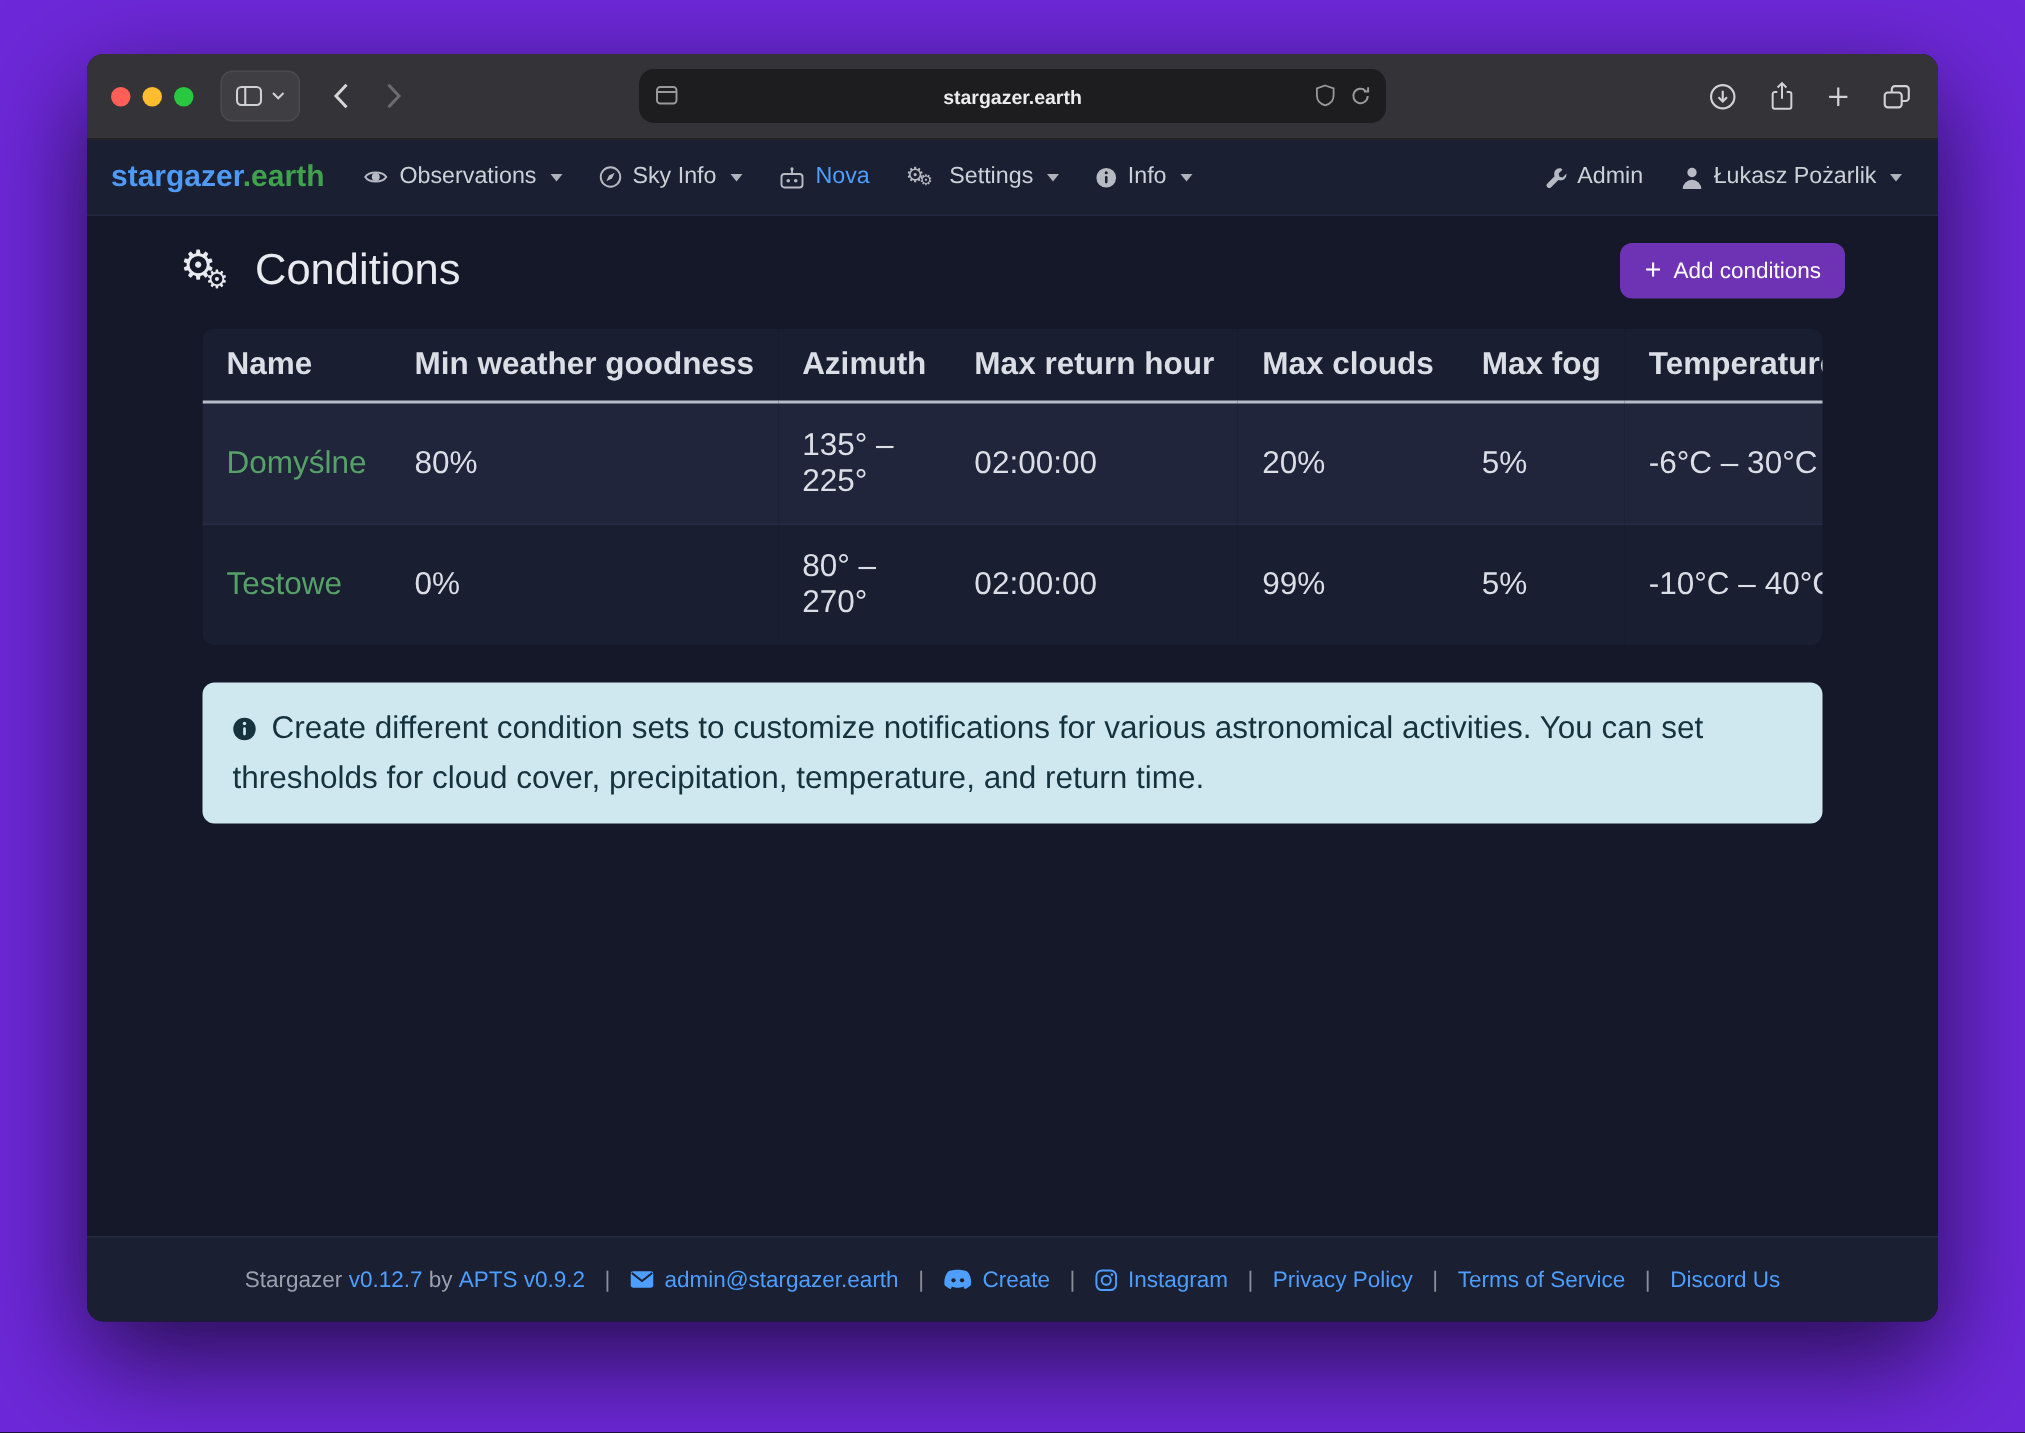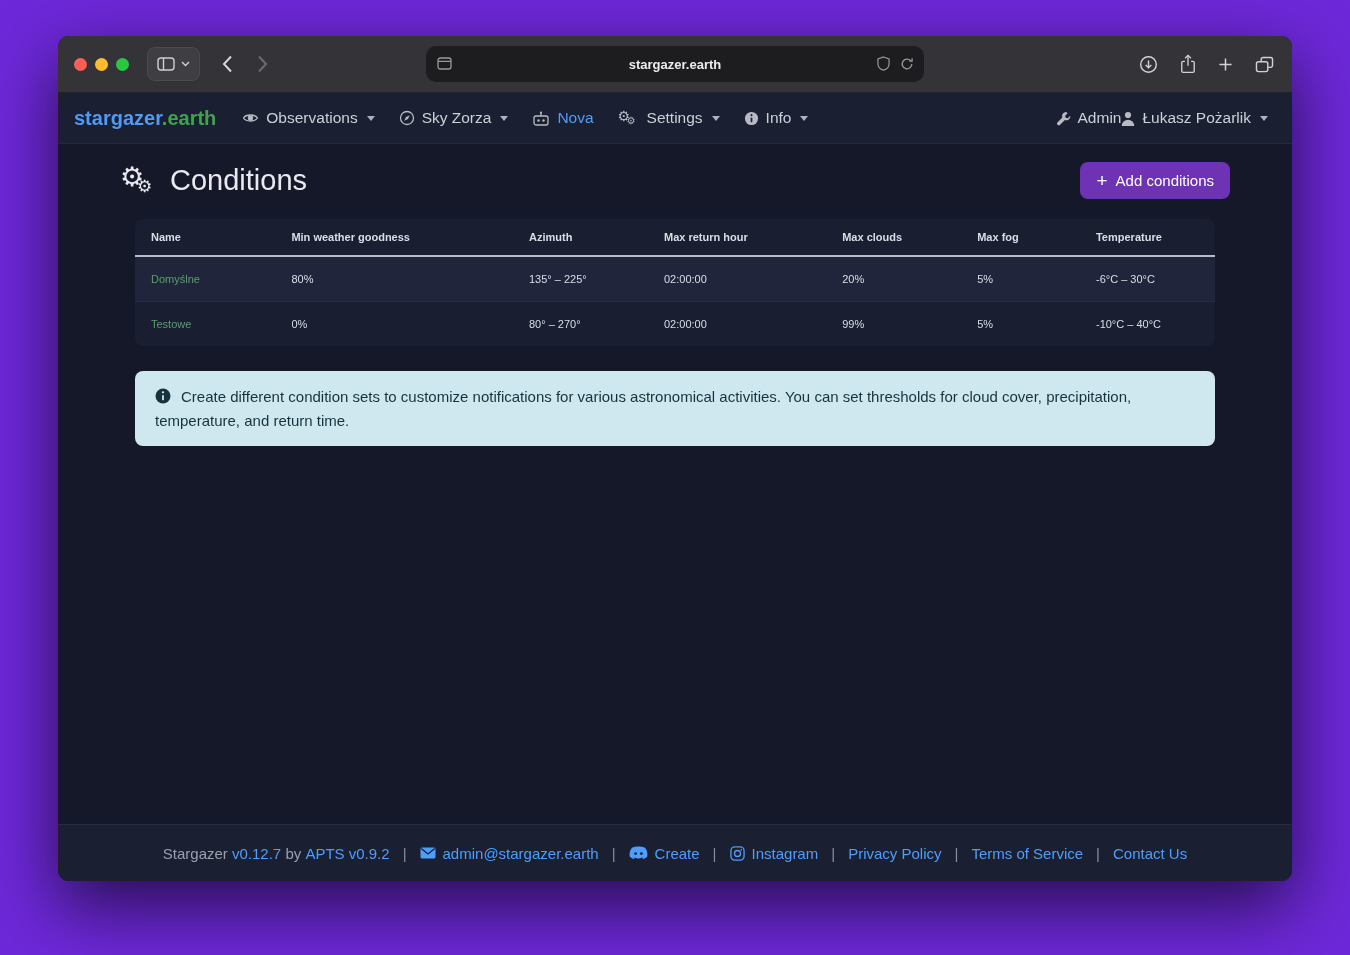--- a/index.html
+++ b/index.html
@@ -32,21 +32,21 @@
   .site-nav{height:50px;flex:0 0 auto;background:#1a1f31;border-bottom:1px solid #232840;
             display:flex;align-items:center;padding:0 16px;font-size:15.5px;color:#ccd0d7;}
   .brand{font-size:20px;font-weight:700;margin-right:26px;text-decoration:none;cursor:pointer;}
   .brand .b1{color:#4e9af5}.brand .b2{color:#3fa34d}
   .nav-item{display:flex;align-items:center;gap:7px;margin-right:24px;cursor:pointer;color:#ccd0d7;}
   .nav-item .lbl{white-space:nowrap;}
   .nav-item.link-blue .lbl{color:#4d9eff;}
   .caret{width:0;height:0;border-left:4px solid transparent;border-right:4px solid transparent;
          border-top:5px solid #aeb2bb;margin-left:2px;}
   .nav-spacer{flex:1;}
-  .nav-right{display:flex;align-items:center;margin-right:8px;}
+  .nav-right{display:flex;align-items:center;gap:26px;margin-right:8px;}
   .nav-ic{color:#b7bac2;}
 
   
   .gears{position:relative;display:inline-block;}
   .gears span{position:absolute;color:inherit;line-height:1;}
   .gears.lg{width:40px;height:34px;color:#e9eaef;}
   .gears.lg .g1{font-size:27px;left:0;top:0;}
   .gears.lg .g2{font-size:17px;left:17px;top:14px;}
   .gears.sm{width:22px;height:18px;color:#b7bac2;}
   .gears.sm .g1{font-size:14px;left:0;top:0;}
@@ -54,30 +54,30 @@
 
   
   .main{flex:1;background:#141829;padding:10px 62px 0;overflow:hidden;}
   .page-head{display:flex;justify-content:space-between;align-items:center;margin:8px 0 20px;}
   .page-title{display:flex;align-items:center;gap:10px;font-size:29px;font-weight:500;color:#e9eaef;}
   .btn-add{display:flex;align-items:center;gap:8px;background:#6e33b5;color:#fff;border:none;
            font-size:15px;padding:9px 16px;border-radius:8px;cursor:pointer;font-family:inherit;}
   .btn-add .plus{font-size:19px;line-height:1;font-weight:400;}
 
   .table-wrap{margin:0 15px;border-radius:8px;overflow:hidden;}
-  table{width:100%;border-collapse:collapse;font-size:11px;color:#dcdee6;}
+  table{width:100%;border-collapse:collapse;font-size:21px;color:#dcdee6;}
   th{text-align:left;padding:12px 16px;font-weight:700;background:#191e31;border-bottom:2px solid #b8bcc8;white-space:nowrap;}
   td{padding:16px 16px;border-top:1px solid #272c44;}
   tbody tr:nth-child(odd){background:#20253c;}
   tbody tr:nth-child(even){background:#191e31;}
   td.name{color:#56a167;cursor:pointer;}
   .c0{width:13%}.c1{width:22%}.c2{width:12.5%}.c3{width:16.5%}.c4{width:12.5%}.c5{width:11%}.c6{width:12.5%}
 
   .alert{margin:25px 15px 0;background:#cfe8f0;color:#16333d;border-radius:8px;
-         padding:14px 20px;font-size:15px;line-height:1.58;}
+         padding:14px 20px;font-size:21px;line-height:1.58;}
   .alert-icon{display:inline-block;vertical-align:-2px;margin-right:10px;}
 
   
   .site-footer{height:56px;flex:0 0 auto;background:#1a1f31;border-top:1px solid #262b3e;
                display:flex;align-items:center;justify-content:center;gap:13px;
                font-size:15px;color:#9aa0ad;}
   .site-footer a{color:#4d9eff;text-decoration:none;cursor:pointer;display:inline-flex;align-items:center;gap:7px;}
   .sep{color:#8a8f9b;}
   svg{display:block;}
 </style>
@@ -192,21 +192,21 @@
           <span class="caret"></span>
         </span>
 
         <span class="nav-item">
           <span class="icon nav-ic">
             <svg width="16" height="16" viewBox="0 0 16 16" fill="none" stroke="currentColor" stroke-width="1.3">
               <circle cx="8" cy="8" r="6.5"></circle>
                 <path d="M10.8 5.2 L9 9 L5.2 10.8 L7 7 Z" fill="currentColor" stroke="none"></path>
             </svg>
           </span>
-          <span class="lbl">Sky Zorza</span>
+          <span class="lbl">Sky Info</span>
           <span class="caret"></span>
         </span>
 
         <span class="nav-item link-blue">
           <span class="icon nav-ic">
             <svg width="18" height="15" viewBox="0 0 18 15" fill="none" stroke="currentColor" stroke-width="1.3">
               <rect x="2" y="5" width="14" height="9" rx="2"></rect>
               <circle cx="6.5" cy="9.5" r="1.2" fill="currentColor" stroke="none"></circle>
               <circle cx="11.5" cy="9.5" r="1.2" fill="currentColor" stroke="none"></circle>
               <line x1="9" y1="2" x2="9" y2="5"></line>
@@ -360,18 +360,18 @@
               <circle cx="12" cy="4" r="0.9" fill="currentColor" stroke="none"></circle>
             </svg>
           </span>
           <span>Instagram</span>
         </a>
         <span class="sep">|</span>
         <a>Privacy Policy</a>
         <span class="sep">|</span>
         <a>Terms of Service</a>
         <span class="sep">|</span>
-        <a>Contact Us</a>
+        <a>Discord Us</a>
       </footer>
 
     </div>
   </div>
 </div>
 
 </body></html>

